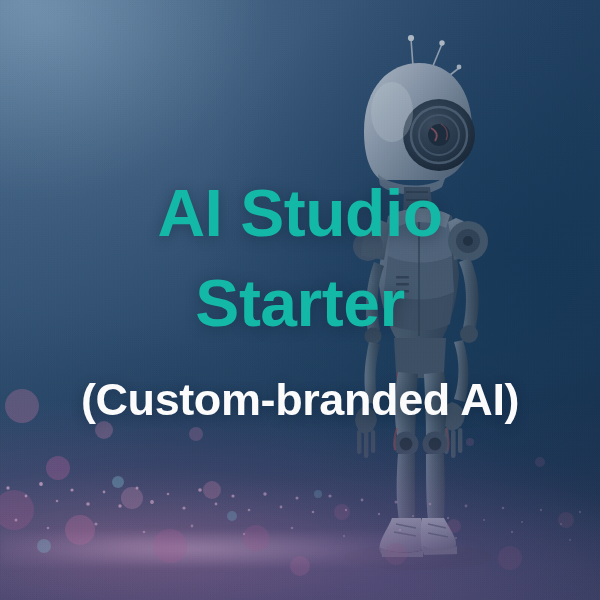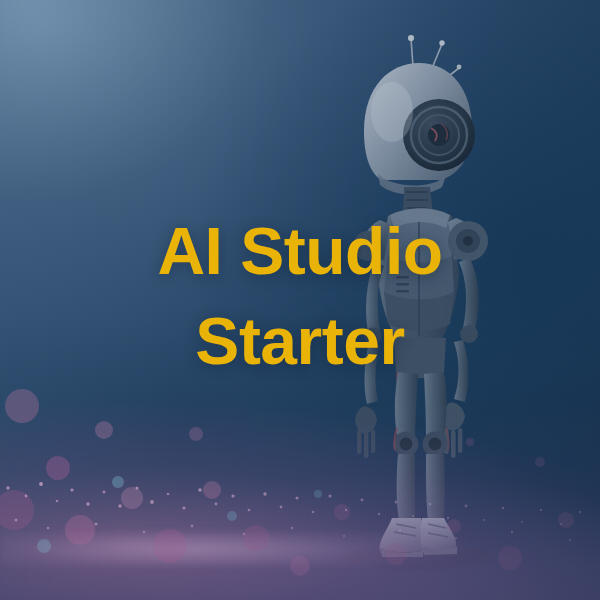--- a/index.html
+++ b/index.html
@@ -75,21 +75,21 @@
 
   
   .caption {
     position:absolute; inset:0;
     display:flex; flex-direction:column;
     align-items:center; justify-content:center;
     text-align:center;
     padding:0 14px 6px;
   }
   .headline {
-    color:#eab308;
+    color:#14b8a6;
     font-family:"Liberation Sans", sans-serif;
     font-weight:700;
     font-size:66px;
     line-height:1.36;
     letter-spacing:-0.5px;
     max-width:430px;
     text-shadow:0 2px 14px rgba(12,32,52,.42);
   }
   .subline {
     margin-top:26px;
@@ -344,15 +344,16 @@
           <circle cx="570" cy="170" r="1.1" opacity=".22"></circle>
       </g>
     </svg>
   </div>
 
   <div class="scrim"></div>
   <div class="grain"></div>
 
   <div class="caption">
     <div class="headline">AI Studio Starter</div>
+    <div class="subline">(Custom-branded AI)</div>
   </div>
 
 </div>
 
 </body></html>

